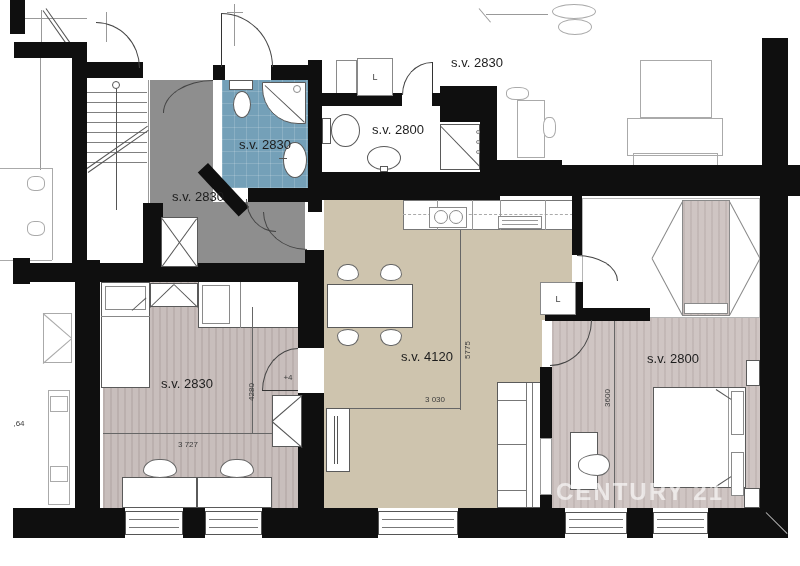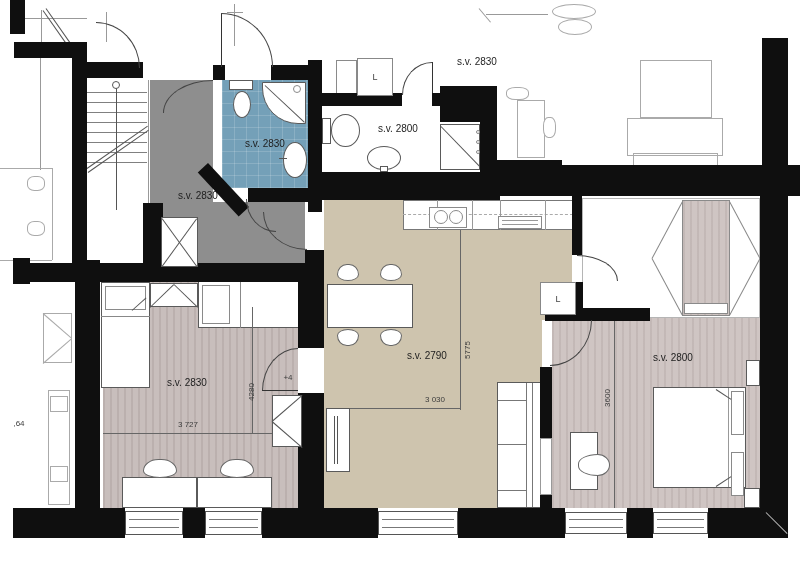--- a/index.html
+++ b/index.html
@@ -26,21 +26,21 @@
   .chair{border:1px solid #666;background:#fff;border-radius:45% 45% 50% 50%/62% 62% 38% 38%;z-index:3}
   .chairN{border:1px solid #aaa;background:#fff;border-radius:40%;z-index:2}
   .win{background:#fff;border:1px solid #555;z-index:8}
   .wg{left:3px;right:3px;height:1px;background:#777}
   .arc{background:transparent;z-index:9}
   .arc-tl{border-top:1px solid #444;border-left:1px solid #444;border-top-left-radius:100% 100%}
   .arc-tr{border-top:1px solid #444;border-right:1px solid #444;border-top-right-radius:100% 100%}
   .arc-bl{border-bottom:1px solid #444;border-left:1px solid #444;border-bottom-left-radius:100% 100%}
   .arc-br{border-bottom:1px solid #444;border-right:1px solid #444;border-bottom-right-radius:100% 100%}
   .leaf{background:#333;z-index:9}
-  .lbl{font-size:10px;line-height:1.1;color:#1d1d1d;text-align:center;z-index:10;white-space:nowrap}
+  .lbl{font-size:13px;line-height:1.1;color:#1d1d1d;text-align:center;z-index:10;white-space:nowrap}
   .dim{font-size:8px;line-height:1;color:#3c3c3c;text-align:center;z-index:10;white-space:nowrap}
   .rot{transform:rotate(-90deg)}
   .lbox{display:flex;align-items:center;justify-content:center;font-size:9px;color:#444;
         border:1px solid #888;background:#fff;z-index:8}
   .wm{font-size:24px;font-weight:700;color:rgba(255,255,255,.62);letter-spacing:2px;z-index:12;white-space:nowrap}
 </style>
 </head>
 <body>
 
 <div id="plan">
@@ -263,26 +263,27 @@
   <div class="dl" style="left:460px;top:230px;width:1px;height:180px"></div>
   <div class="dl" style="left:327px;top:408px;width:134px;height:1px"></div>
   <div class="dl" style="left:252px;top:307px;width:1px;height:126px"></div>
   <div class="dl" style="left:103px;top:433px;width:187px;height:1px"></div>
   <div class="dl" style="left:614px;top:320px;width:1px;height:188px"></div>
 
   <div class="lbl" style="left:168px;top:190px;width:60px">s.v. 2830</div>
   <div class="lbl" style="left:235px;top:138px;width:60px">s.v. 2830</div>
   <div class="lbl" style="left:353px;top:123px;width:90px">s.v. 2800</div>
   <div class="lbl" style="left:432px;top:56px;width:90px">s.v. 2830</div>
-  <div class="lbl" style="left:382px;top:350px;width:90px">s.v. 2790</div>
+  <div class="lbl" style="left:382px;top:350px;width:90px">s.v. 4120</div>
   <div class="lbl" style="left:142px;top:377px;width:90px">s.v. 2830</div>
   <div class="lbl" style="left:628px;top:352px;width:90px">s.v. 2800</div>
 
   <div class="dim" style="left:390px;top:396px;width:90px">3 030</div>
   <div class="dim rot" style="left:448px;top:346px;width:40px">5775</div>
-  <div class="dim" style="left:143px;top:421px;width:90px">3 727</div>
+  <div class="dim" style="left:143px;top:441px;width:90px">3 727</div>
   <div class="dim rot" style="left:232px;top:388px;width:40px">4280</div>
   <div class="dim rot" style="left:588px;top:394px;width:40px">3600</div>
   <div class="dim" style="left:276px;top:374px;width:24px">+4</div>
   <div class="dim" style="left:4px;top:420px;width:30px">,64</div>
 
+  <div class="wm" style="left:556px;top:478px">CENTURY 21</div>
 
 </div>
 
 </body></html>

